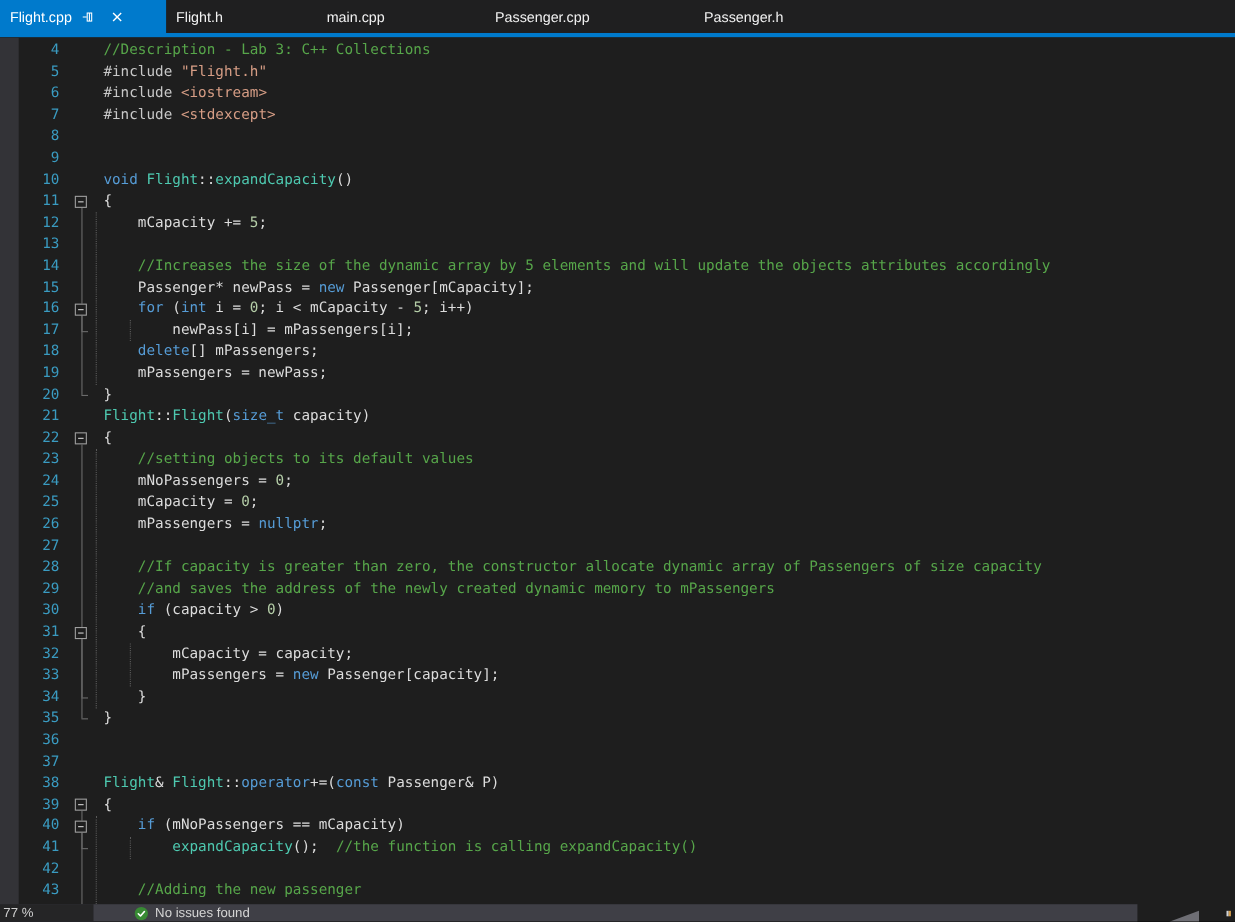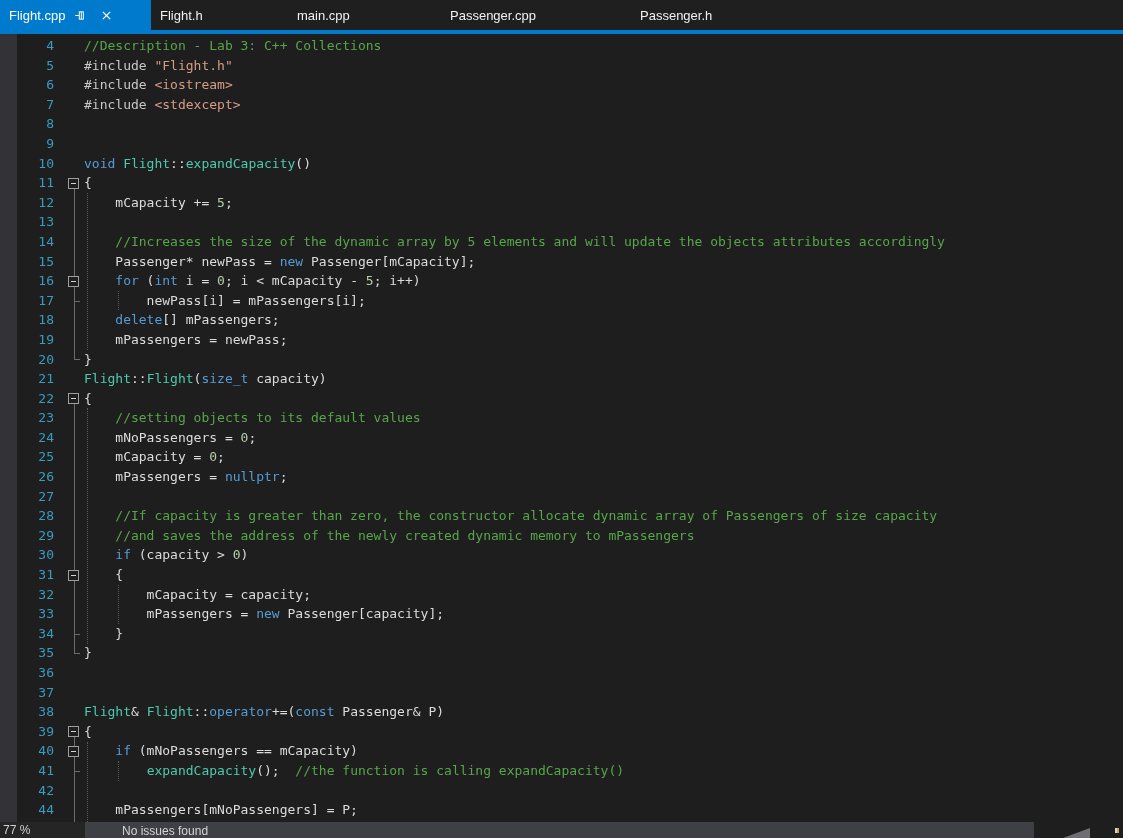--- a/index.html
+++ b/index.html
@@ -17,36 +17,36 @@
   .tab .lbl { padding-left:9px; white-space:nowrap; }
   .tab-btn { width:22px; height:22px; margin-left:4px; display:flex; align-items:center; justify-content:center; }
   .tab-btn svg { display:block; }
   
   .editor { position:absolute; left:0; top:34px; width:1123px; height:788px; overflow:hidden; background:var(--bg,#1e1e1e); }
   .gutter-strip { position:absolute; left:0; top:0; width:17px; height:788px; background:var(--gutter,#333337); }
   .lines { position:absolute; left:0; top:2px; width:1123px;
     font-family:"DejaVu Sans Mono","Liberation Mono",monospace; font-size:13px; line-height:19.6px; }
   .row { display:flex; height:19.6px; }
   .ln { width:54px; flex:none; text-align:right; color:var(--lnum,#3a9bc1); }
-  .code { margin-left:30px; white-space:pre; color:var(--txt,#dcdcdc); }
+  .code { margin-left:40px; white-space:pre; color:var(--txt,#dcdcdc); }
   .code .com{color:var(--com,#57a64a);} .code .kw{color:var(--kw,#569cd6);}
   .code .ty{color:var(--ty,#4ec9b0);}  .code .num{color:var(--numc,#b5cea8);}
   .code .str{color:var(--str,#d69d85);} .code .pp{color:var(--pp,#c8c8c8);}
   .code .txt{color:var(--txt,#dcdcdc);}
   .fold-box { position:absolute; width:11px; height:11px; left:68px; background:var(--bg,#1e1e1e);
     border:1px solid #9e9e9e; z-index:3; }
   .fold-box:after { content:""; position:absolute; left:2px; top:4px; width:5px; height:1px; background:#d0d0d0; }
   .conn { position:absolute; left:74px; width:1px; background:#6b6b6b; z-index:2; }
   .tick { position:absolute; left:74px; width:6px; height:1px; background:#6b6b6b; z-index:2; }
   .iguide { position:absolute; width:0; border-left:1px dotted #5a5a5a; z-index:1; }
   
   .bottombar { position:absolute; left:0; top:822px; width:1034px; height:16px; background:var(--barbg,#3f3f46); }
   .zoom-seg { position:absolute; left:0; top:0; width:85px; height:16px; background:#252526; color:#cfcfcf;
     font-size:12px; line-height:16px; padding-left:3px; }
-  .health { position:absolute; left:122px; top:1px; height:15px; display:flex; align-items:flex-start; color:#d5d5d5; font-size:12px;flex-direction:column; }
+  .health { position:absolute; left:122px; top:1px; height:15px; display:flex; align-items:flex-start; color:#d5d5d5; font-size:12px; }
   .health svg { margin-right:6px; margin-top:1px; }
   .grip { position:absolute; left:1063px; top:6px; width:0; height:0;
     border-bottom:10px solid #6e6e74; border-left:27px solid transparent; }
   .sb-marker { position:absolute; left:1115px; top:6px; display:flex; }
   .sb-marker i { display:block; width:2px; height:5px; }
 </style>
 </head>
 <body>
 
 <div class="screen">
@@ -233,20 +233,24 @@
           <span class="ln">40</span>
           <span class="code"><span class="txt">    </span><span class="kw">if</span><span class="txt"> (mNoPassengers == mCapacity)</span></span>
         </div>
         <div class="row">
           <span class="ln">41</span>
           <span class="code"><span class="txt">        </span><span class="ty">expandCapacity</span><span class="txt">();  </span><span class="com">//the function is calling expandCapacity()</span></span>
         </div>
         <div class="row">
           <span class="ln">42</span>
           <span class="code"></span>
+        </div>
+        <div class="row">
+          <span class="ln">43</span>
+          <span class="code"><span class="txt">    </span><span class="com">//Adding the new passenger</span></span>
         </div>
         <div class="row">
           <span class="ln">44</span>
           <span class="code"><span class="txt">    mPassengers[mNoPassengers] = P;</span></span>
         </div>
       </div>
     <div id="overlays">
         <div class="iguide" style="left: 87px; top: 158.8px; height: 156.8px;"></div>
         <div class="iguide" style="left: 118px; top: 256.8px; height: 19.6px;"></div>
         <div class="iguide" style="left: 87px; top: 374.4px; height: 235.2px;"></div>

